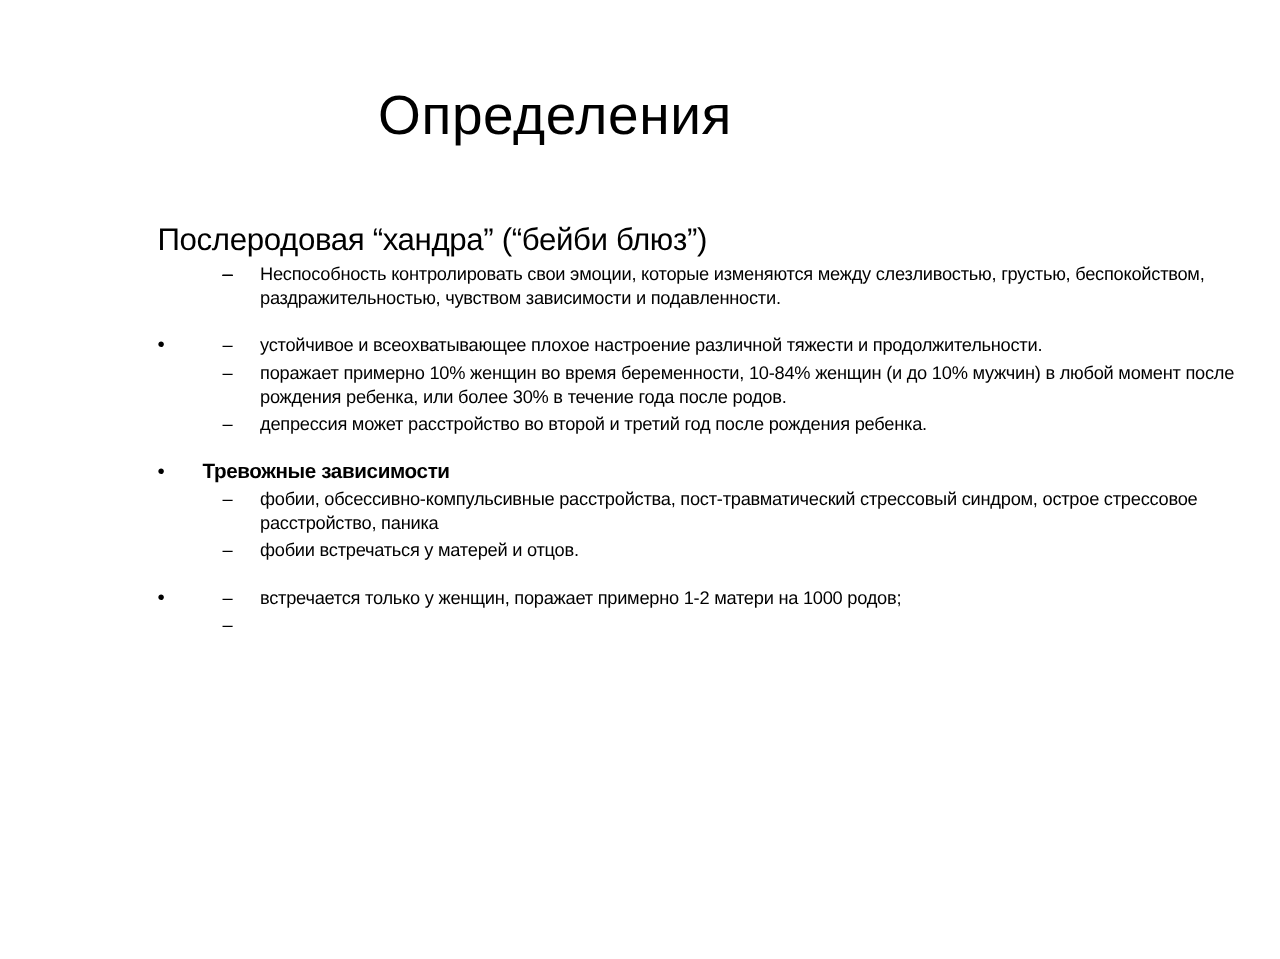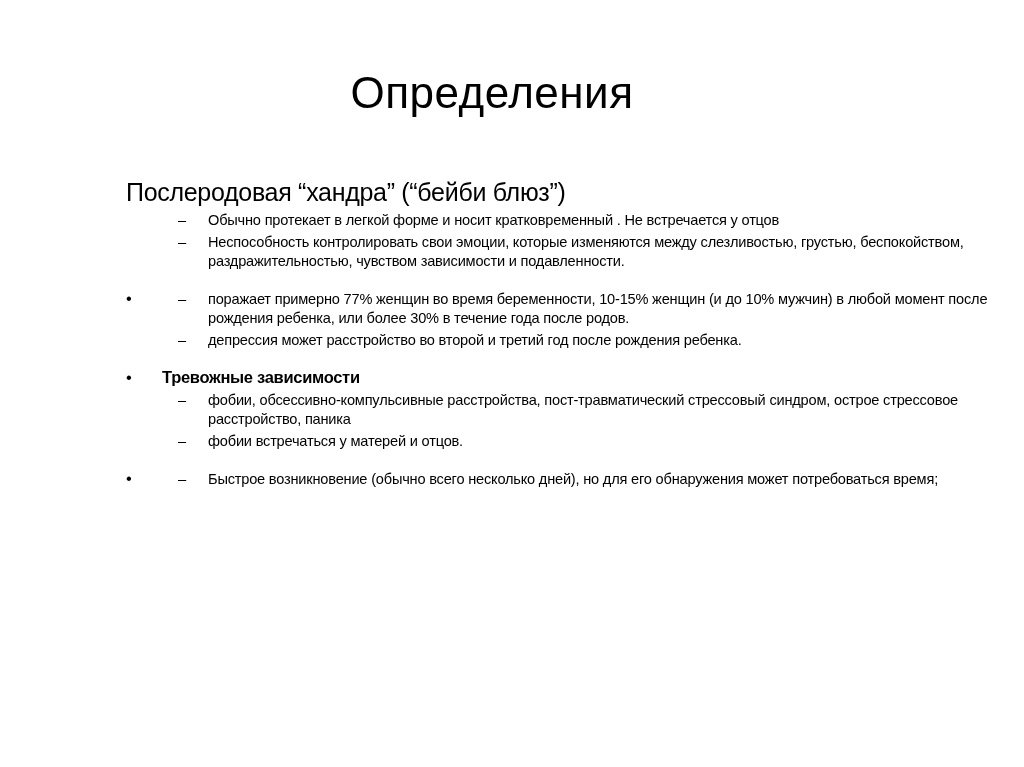--- a/index.html
+++ b/index.html
@@ -1,49 +1,49 @@
 <!DOCTYPE html>
 <html><head>
 <meta charset="utf-8">
 <style>
   html, body { margin: 0; padding: 0; background: #ffffff; }
   body { width: 1024px; height: 767px; position: relative; overflow: hidden;
          font-family: "Liberation Sans", sans-serif; color: #000; }
   .title { position: absolute; left: 0; top: 68px; width: 888px; text-align: center;
-           font-size: 44px; letter-spacing: 0.5px; padding-left: 48px; }
+           font-size: 44px; letter-spacing: 0.5px; }
   .content { position: absolute; left: 78px; top: 176px; width: 900px; margin-left: 48px; }
   .h2 { font-size: 25px; line-height: 32px; letter-spacing: -0.3px; }
   .sub { position: relative; font-size: 14.6px; line-height: 19px; padding-left: 82px;
          letter-spacing: -0.2px; margin-top: 3px; }
   .sub .dash { position: absolute; left: 52px; top: 0; }
   .bullet { position: relative; font-size: 16.5px; font-weight: bold; line-height: 22px;
             padding-left: 36px; letter-spacing: -0.3px; }
   .bullet .dot { position: absolute; left: 0; top: 0; font-weight: normal; }
   .gap-m { height: 16px; }
 </style>
 </head>
 <body>
 
 <div class="title">Определения</div>
 
 <div class="content">
   <div class="h2">Послеродовая “хандра” (“бейби блюз”)</div>
-  <div class="sub"><span class="dash">–</span><span>Обычно протекает в легкой форме и носит кратковременный . Не встречается у отцов</span></div>
+  <div class="sub"><span class="dash">–</span></div>
   <div class="sub"><span class="dash">–</span></div>
   <div class="sub"><span class="dash">–</span><span>Неспособность контролировать свои эмоции, которые изменяются между слезливостью, грустью, беспокойством, раздражительностью, чувством зависимости и подавленности.</span></div>
 
   <div style="height:16px"></div>
 
   <div class="bullet"><span class="dot">•</span></div>
-  <div class="sub"><span class="dash">–</span></div>
-  <div class="sub"><span class="dash">–</span><span>поражает примерно 77% женщин во время беременности, 10-15% женщин (и до 10% мужчин) в любой момент после рождения ребенка, или более 30% в течение года после родов.</span></div>
+  <div class="sub"><span class="dash">–</span><span>устойчивое и всеохватывающее плохое настроение различной тяжести и продолжительности.</span></div>
+  <div class="sub"><span class="dash">–</span><span>поражает примерно 10% женщин во время беременности, 10-84% женщин (и до 10% мужчин) в любой момент после рождения ребенка, или более 30% в течение года после родов.</span></div>
   <div class="sub"><span class="dash">–</span><span>депрессия может расстройство во второй и третий год после рождения ребенка.</span></div>
 
   <div class="gap-m"></div>
   <div class="bullet"><span class="dot">•</span><span>Тревожные зависимости</span></div>
   <div class="sub"><span class="dash">–</span><span>фобии, обсессивно-компульсивные расстройства, пост-травматический стрессовый синдром, острое стрессовое расстройство, паника</span></div>
   <div class="sub"><span class="dash">–</span><span>фобии встречаться у матерей и отцов.</span></div>
 
   <div class="gap-m"></div>
   <div class="bullet"><span class="dot">•</span></div>
+  <div class="sub"><span class="dash">–</span><span>встречается только у женщин, поражает примерно 1-2 матери на 1000 родов;</span></div>
   <div class="sub"><span class="dash">–</span></div>
-  <div class="sub"><span class="dash">–</span><span>Быстрое возникновение (обычно всего несколько дней), но для его обнаружения может потребоваться время;</span></div>
 </div>
 
 </body></html>

